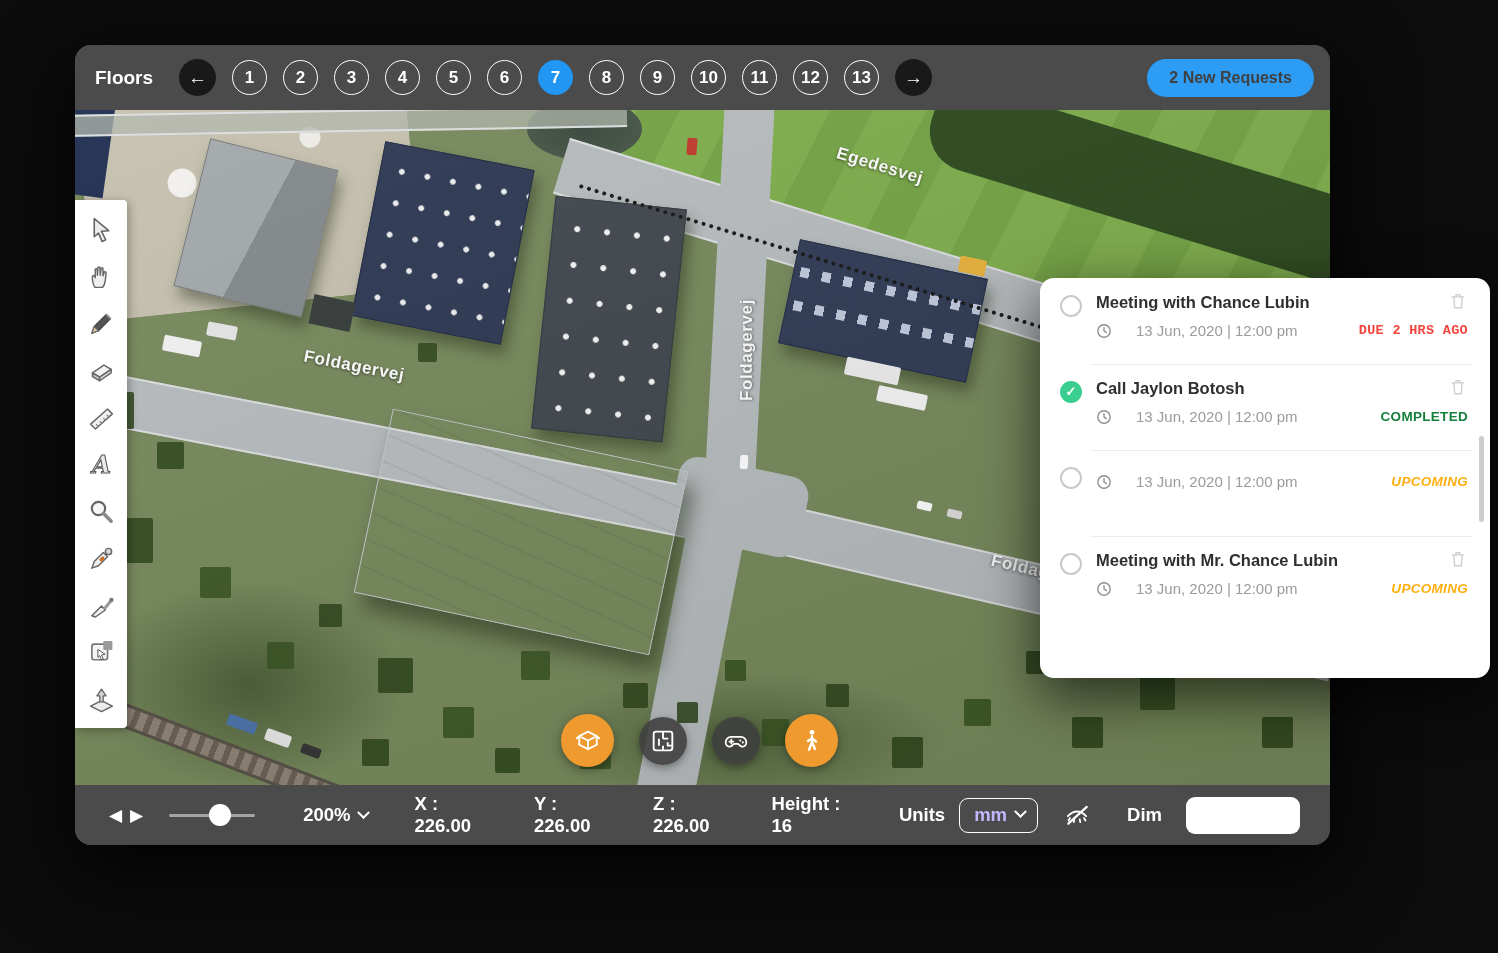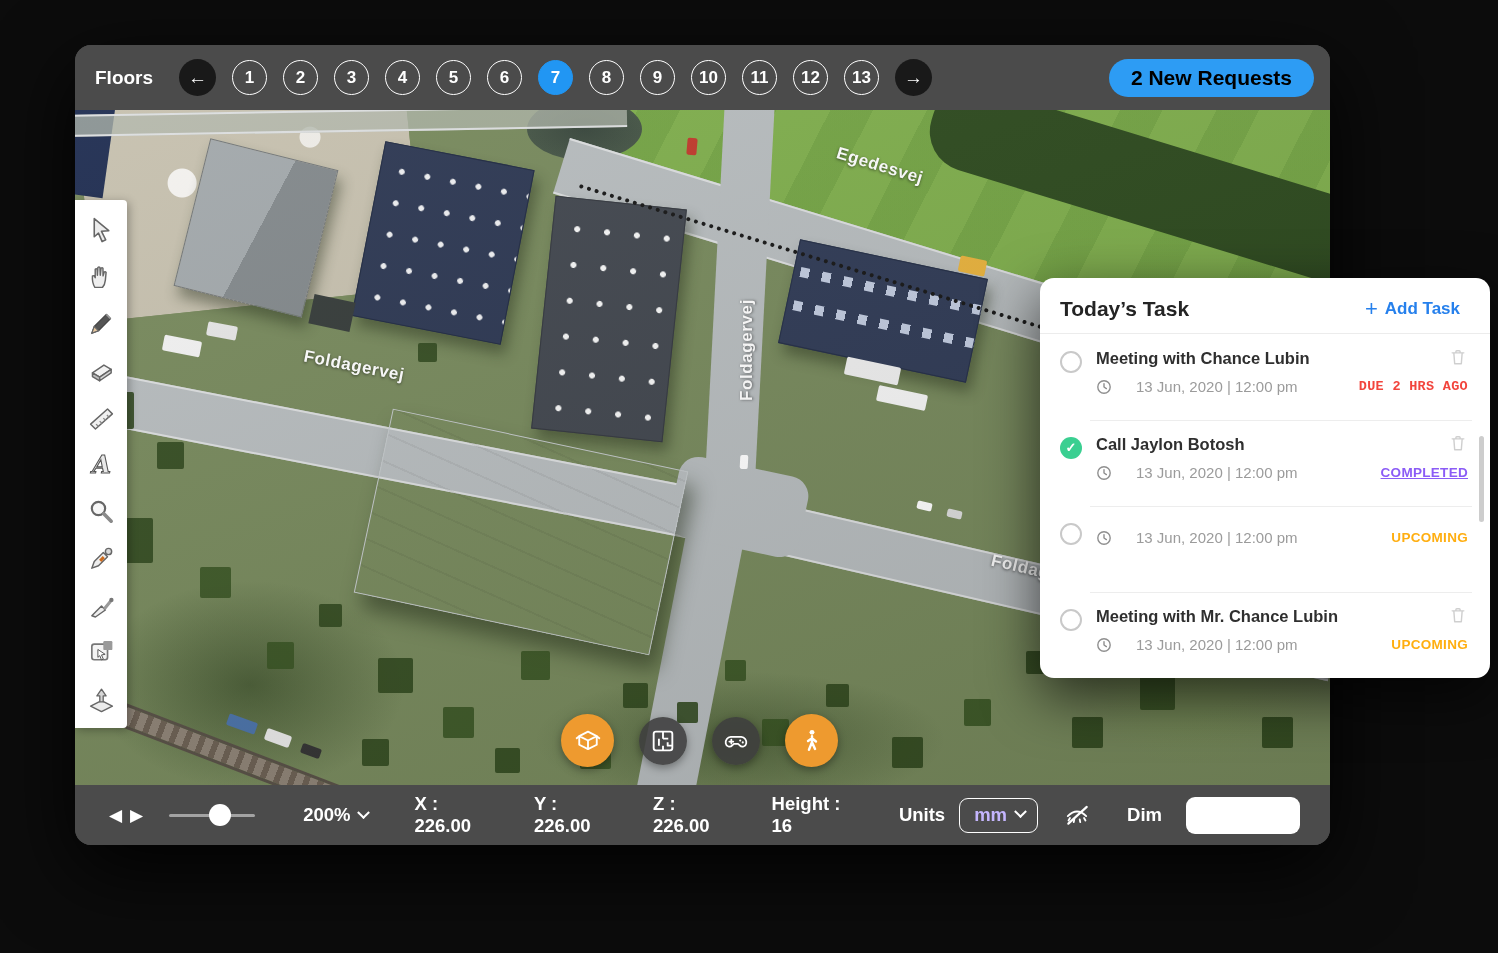--- a/index.html
+++ b/index.html
@@ -13,22 +13,22 @@
   
   .topbar{position:absolute;top:0;left:0;right:0;height:65px;display:flex;align-items:center;
     padding:0 16px;border-radius:16px 16px 0 0;background:#4b4b4b;z-index:40;}
   .floors-label{color:#fff;font-size:19px;font-weight:600;margin:0 18px 0 4px;}
   .navc{width:37px;height:37px;border-radius:50%;background:#191919;color:#fff;border:none;
     display:flex;align-items:center;justify-content:center;font-size:19px;cursor:pointer;margin:0 8px;}
   .floor{width:35px;height:35px;border-radius:50%;border:1.5px solid #fff;background:transparent;
     color:#fff;font-size:17px;font-weight:600;display:flex;align-items:center;justify-content:center;
     margin:0 8px;cursor:pointer;font-family:inherit;}
   .floor.active{background:#2196F3;border-color:#2196F3;}
-  .new-req{margin-left:auto;height:38px;border-radius:19px;background:#2D9CF4;color:#000000;border:none;
-    font-size:21px;font-weight:700;padding:0 22px;cursor:pointer;font-family:inherit;}
+  .new-req{margin-left:auto;height:38px;border-radius:19px;background:#2D9CF4;color:#404040;border:none;
+    font-size:16px;font-weight:700;padding:0 22px;cursor:pointer;font-family:inherit;}
 
   
   .map{position:absolute;top:65px;left:0;width:1255px;height:675px;overflow:hidden;background:#77895c;}
   .mp{position:absolute;}
   .map .shade{left:0;top:0;width:100%;height:100%;
     background:linear-gradient(160deg,rgba(255,255,255,.05),rgba(0,0,0,.10));z-index:9;}
 
   
   .field-tr{left:500px;top:-240px;width:1050px;height:280px;background:#7fae4c;
     transform:rotate(17deg);transform-origin:left bottom;
@@ -167,21 +167,21 @@
   .tcheck{flex:0 0 22px;width:22px;height:22px;border-radius:50%;border:2px solid #c9c9c9;margin-top:2px;
     background:transparent;cursor:pointer;padding:0;}
   .tcheck.done{border:none;background:#3ACF91;color:#fff;font-size:13px;font-weight:700;line-height:22px;text-align:center;}
   .tbody{flex:1;min-width:0;}
   .trow1{display:flex;align-items:flex-start;justify-content:space-between;}
   .ttitle{font-size:16.5px;font-weight:700;color:#2f2f2f;}
   .trash{background:none;border:none;cursor:pointer;padding:0;margin-top:-2px;}
   .trow2{display:flex;align-items:center;justify-content:space-between;margin-top:8px;}
   .tdate{display:flex;align-items:center;gap:24px;color:#9b9b9b;font-size:15px;}
   .tstatus{font-size:13.5px;font-weight:800;letter-spacing:.3px;}
-  .tstatus.due{color:#F2453D;font-family:Liberation Mono, monospace;} .tstatus.completed{color:#8b5cf6;text-decoration:underline;} .tstatus.upcoming{color:#FFAE10;}
+  .tstatus.due{color:#F2453D;font-family:Liberation Mono, monospace;} .tstatus.completed{color:#15803d;} .tstatus.upcoming{color:#FFAE10;font-style:italic;}
   .tp-scroll{position:absolute;right:6px;top:158px;width:5px;height:86px;border-radius:3px;background:#cdcdcd;}
 </style>
 </head>
 <body>
 
 <div class="app">
 
   <div class="topbar">
     <span class="floors-label">Floors</span>
     <button class="navc">
@@ -383,27 +383,20 @@
           <path d="M5.5 14.8 L4.2 17 M9.5 16 L9 18.6 M14.5 16 L15 18.6 M18.5 14.8 L19.8 17"></path>
           <path d="M4 20 L21 4.5" stroke-width="2"></path>
         </svg>
     </span>
     <span class="dim-lbl">Dim</span>
     <input class="dim-input" type="text" value="" style="">
   </div>
 </div>
 
 <div class="task-panel">
-  <div class="tp-head">
-    <span class="tp-title">Today’s Task</span>
-    <button class="addtask">
-      <span class="plus">+</span>
-      <span>Add Task</span>
-    </button>
-  </div>
 
   <div class="task">
     <button class="tcheck"></button>
     <div class="tbody">
       <div class="trow1">
         <span class="ttitle">Meeting with Chance Lubin</span>
         <button class="trash">
           <svg width="20" height="20" viewBox="0 0 24 24" fill="none" stroke="#cfcfcf" stroke-width="1.7" stroke-linecap="round" stroke-linejoin="round">
               <path d="M5 7 h14 M9.5 7 V5.4 a1 1 0 0 1 1-1 h3 a1 1 0 0 1 1 1 V7 M7 7 l1 13 h8 l1-13"></path>
             </svg>

